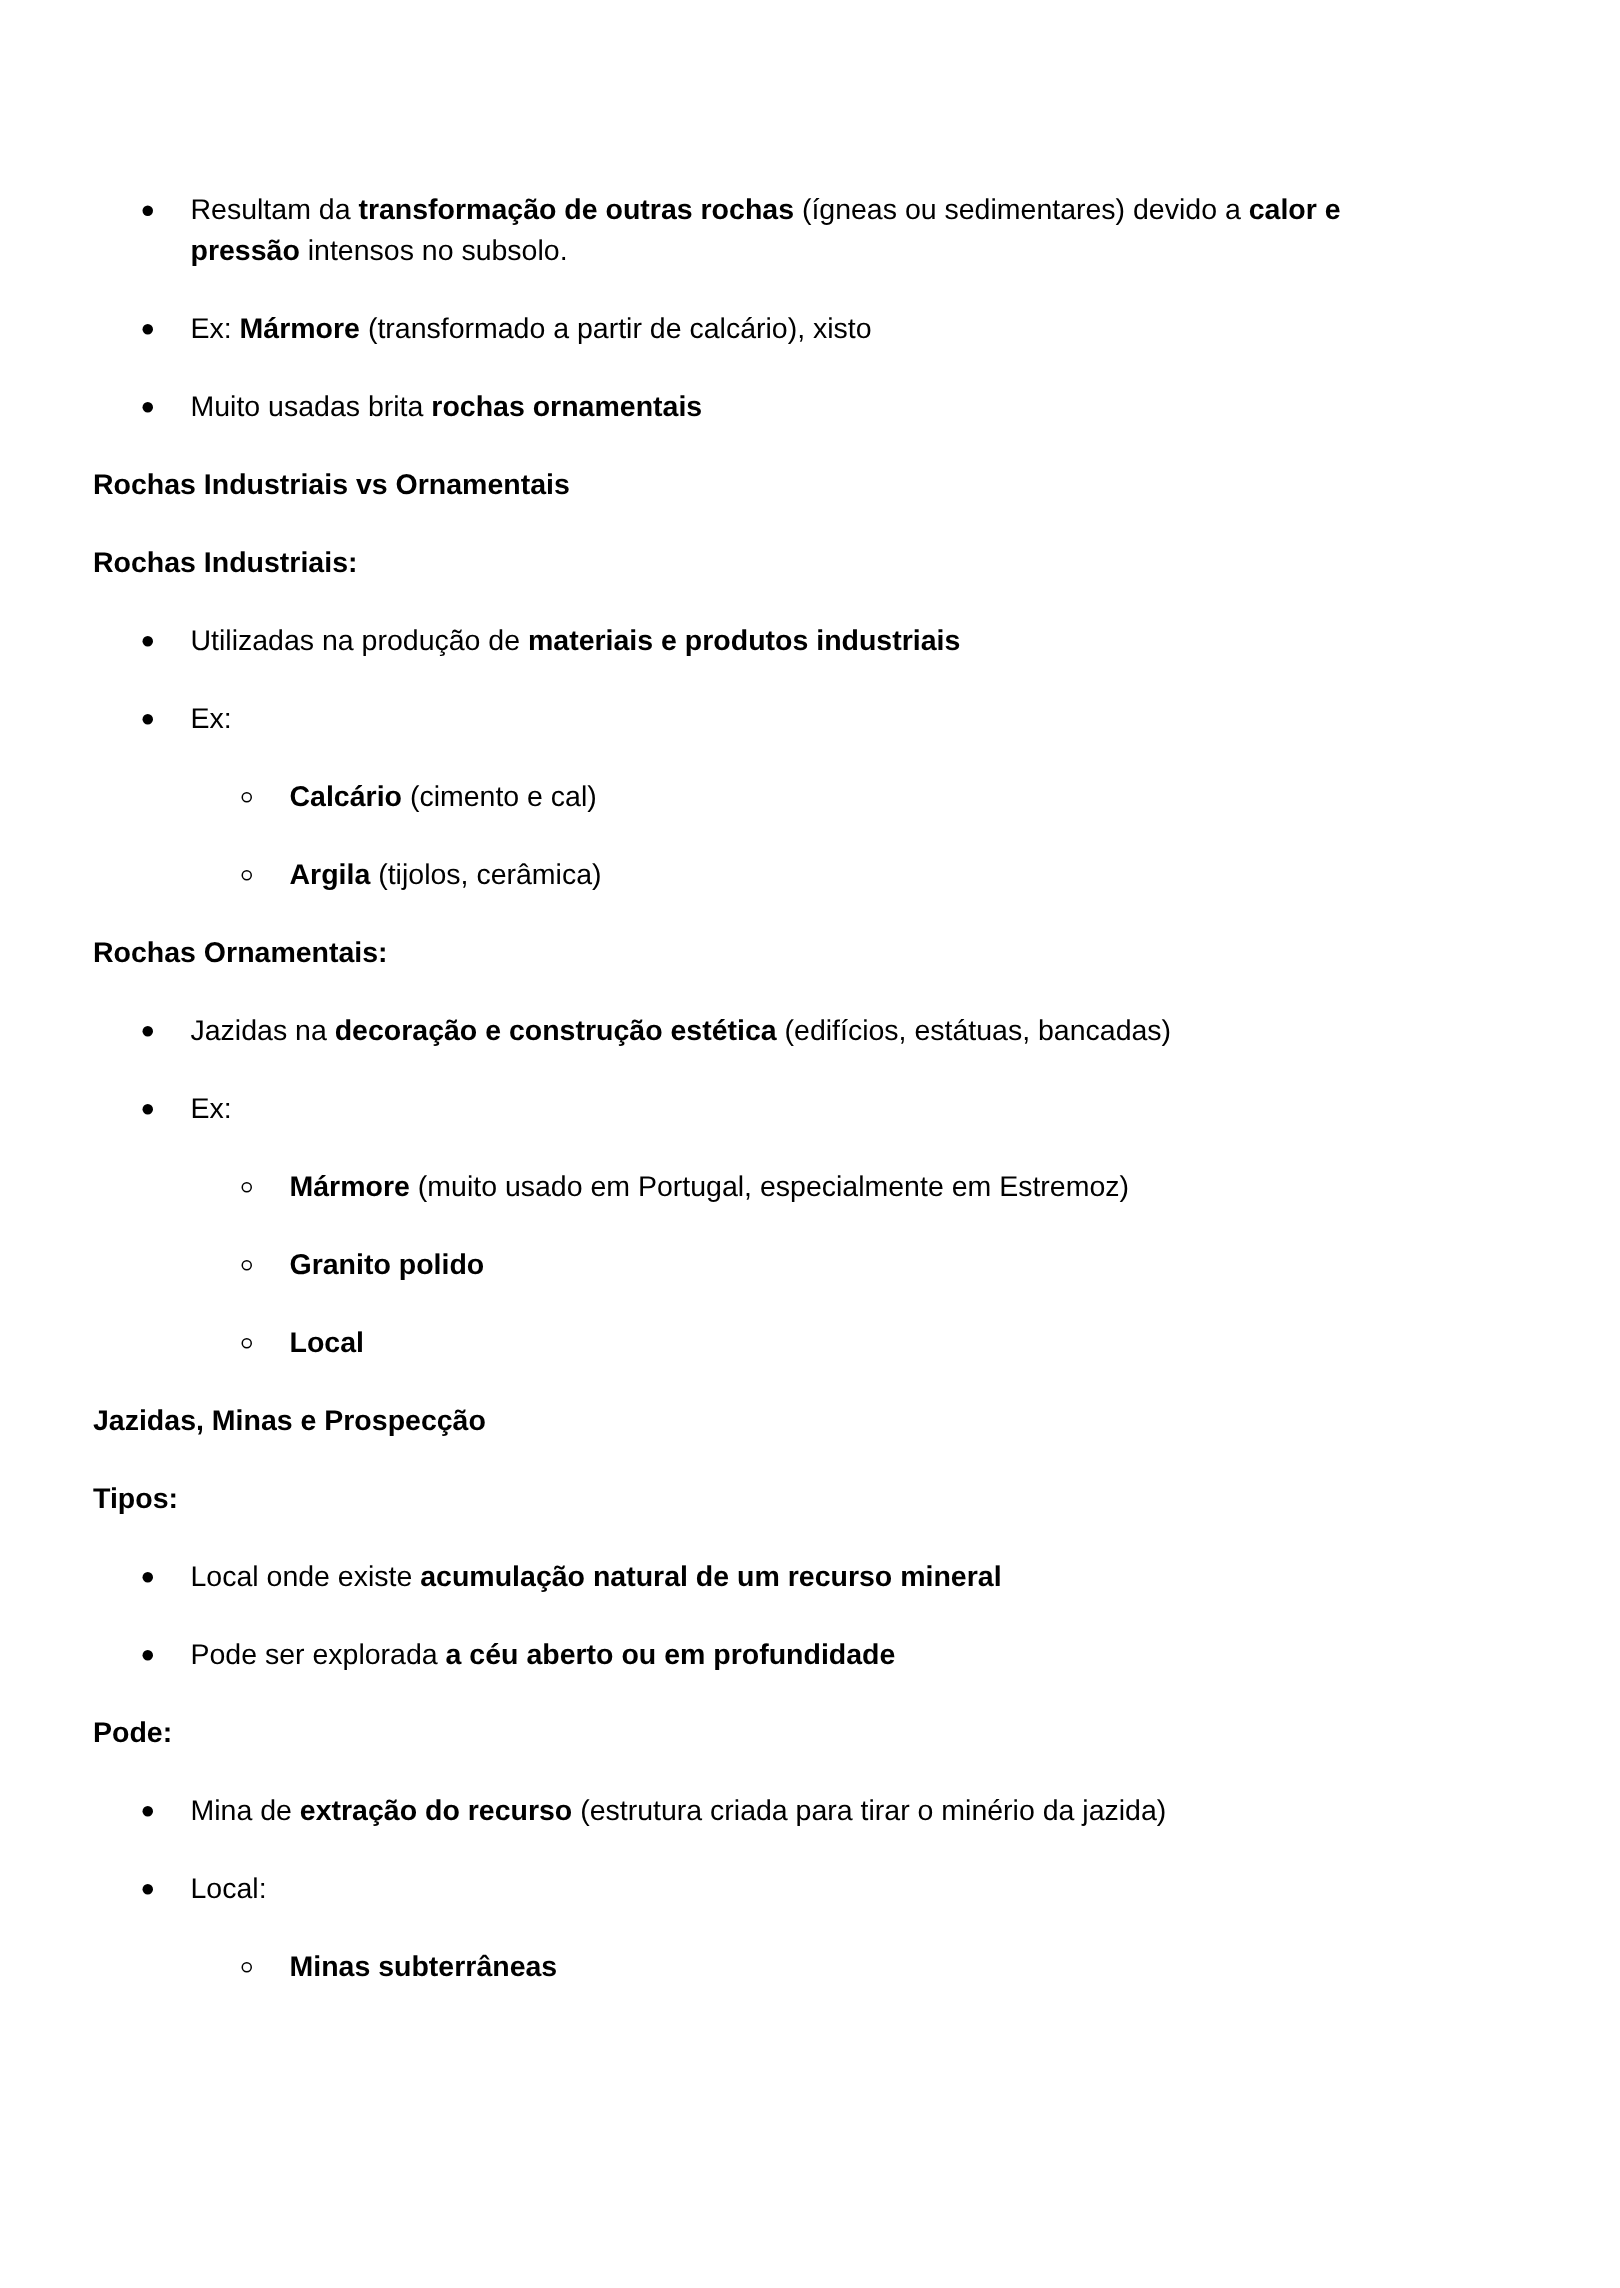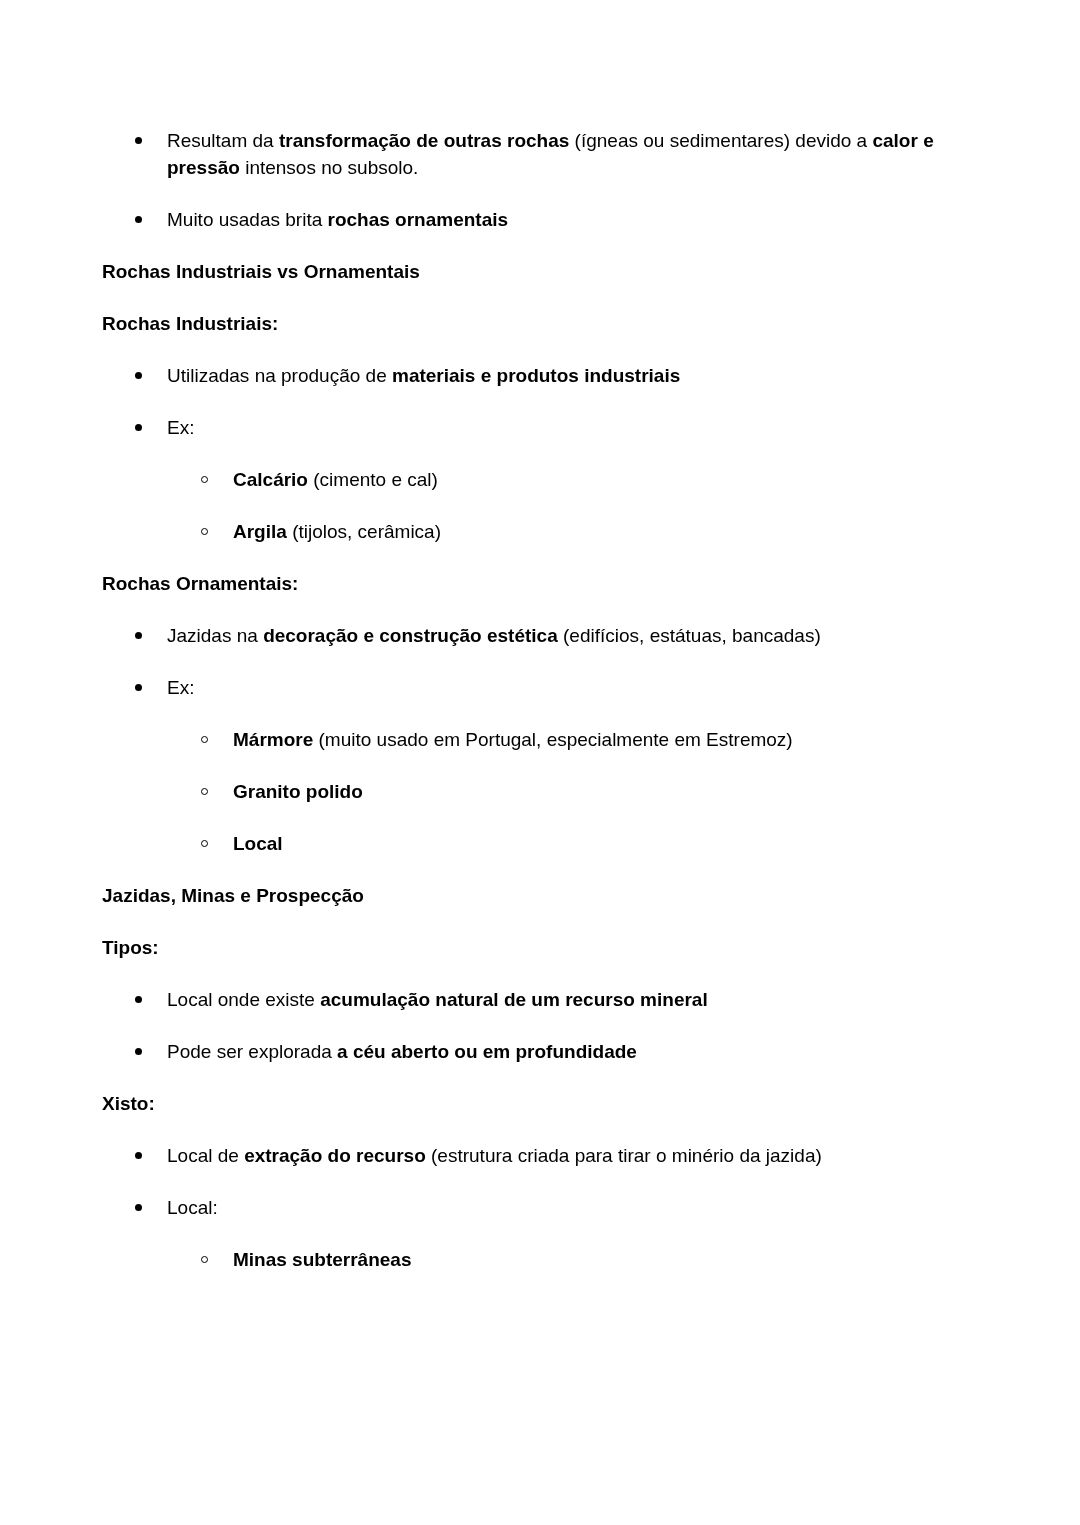--- a/index.html
+++ b/index.html
@@ -13,21 +13,21 @@
     color: #000000;
     font-family: "Liberation Sans", "DejaVu Sans", sans-serif;
     font-size: 19px;
     line-height: 27px;
     overflow: hidden;
   }
   .page {
     box-sizing: border-box;
     width: 1080px;
     height: 1345px;
-    padding: 127px 140px 0 102px;
+    padding: 127px 140px 0 62px;
     background: #ffffff;
   }
   .blk {
     margin: 0 0 25px 0;
     position: relative;
   }
   .h {
     font-weight: bold;
   }
   .li1 {
@@ -64,20 +64,23 @@
 </style>
 </head>
 <body>
 
 <div class="page">
 
   <div class="blk li1">
     <span class="dot"></span><span class="r">Resultam da </span><span class="b">transformação de outras rochas</span><span class="r"> (ígneas ou sedimentares) devido a </span><span class="b">calor e pressão</span><span class="r"> intensos no subsolo.</span>
   </div>
 
+  <div class="blk li1">
+    <span class="dot"></span><span class="r">Ex: </span><span class="b">Mármore</span><span class="r"> (transformado a partir de calcário), xisto</span>
+  </div>
 
   <div class="blk li1">
     <span class="dot"></span><span class="r">Muito usadas brita </span><span class="b">rochas ornamentais</span>
   </div>
 
   <div class="blk h">
     <span>Rochas Industriais vs Ornamentais</span>
   </div>
 
   <div class="blk h">
@@ -135,25 +138,25 @@
 
   <div class="blk li1">
     <span class="dot"></span><span class="r">Local onde existe </span><span class="b">acumulação natural de um recurso mineral</span>
   </div>
 
   <div class="blk li1">
     <span class="dot"></span><span class="r">Pode ser explorada </span><span class="b">a céu aberto ou em profundidade</span>
   </div>
 
   <div class="blk h">
-    <span>Xisto:</span>
+    <span>Pode:</span>
   </div>
 
   <div class="blk li1">
-    <span class="dot"></span><span class="r">Local de </span><span class="b">extração do recurso</span><span class="r"> (estrutura criada para tirar o minério da jazida)</span>
+    <span class="dot"></span><span class="r">Mina de </span><span class="b">extração do recurso</span><span class="r"> (estrutura criada para tirar o minério da jazida)</span>
   </div>
 
   <div class="blk li1">
     <span class="dot"></span><span class="r">Local:</span>
   </div>
 
   <div class="blk li2">
     <span class="circle"></span><span class="b">Minas subterrâneas</span>
   </div>
 

